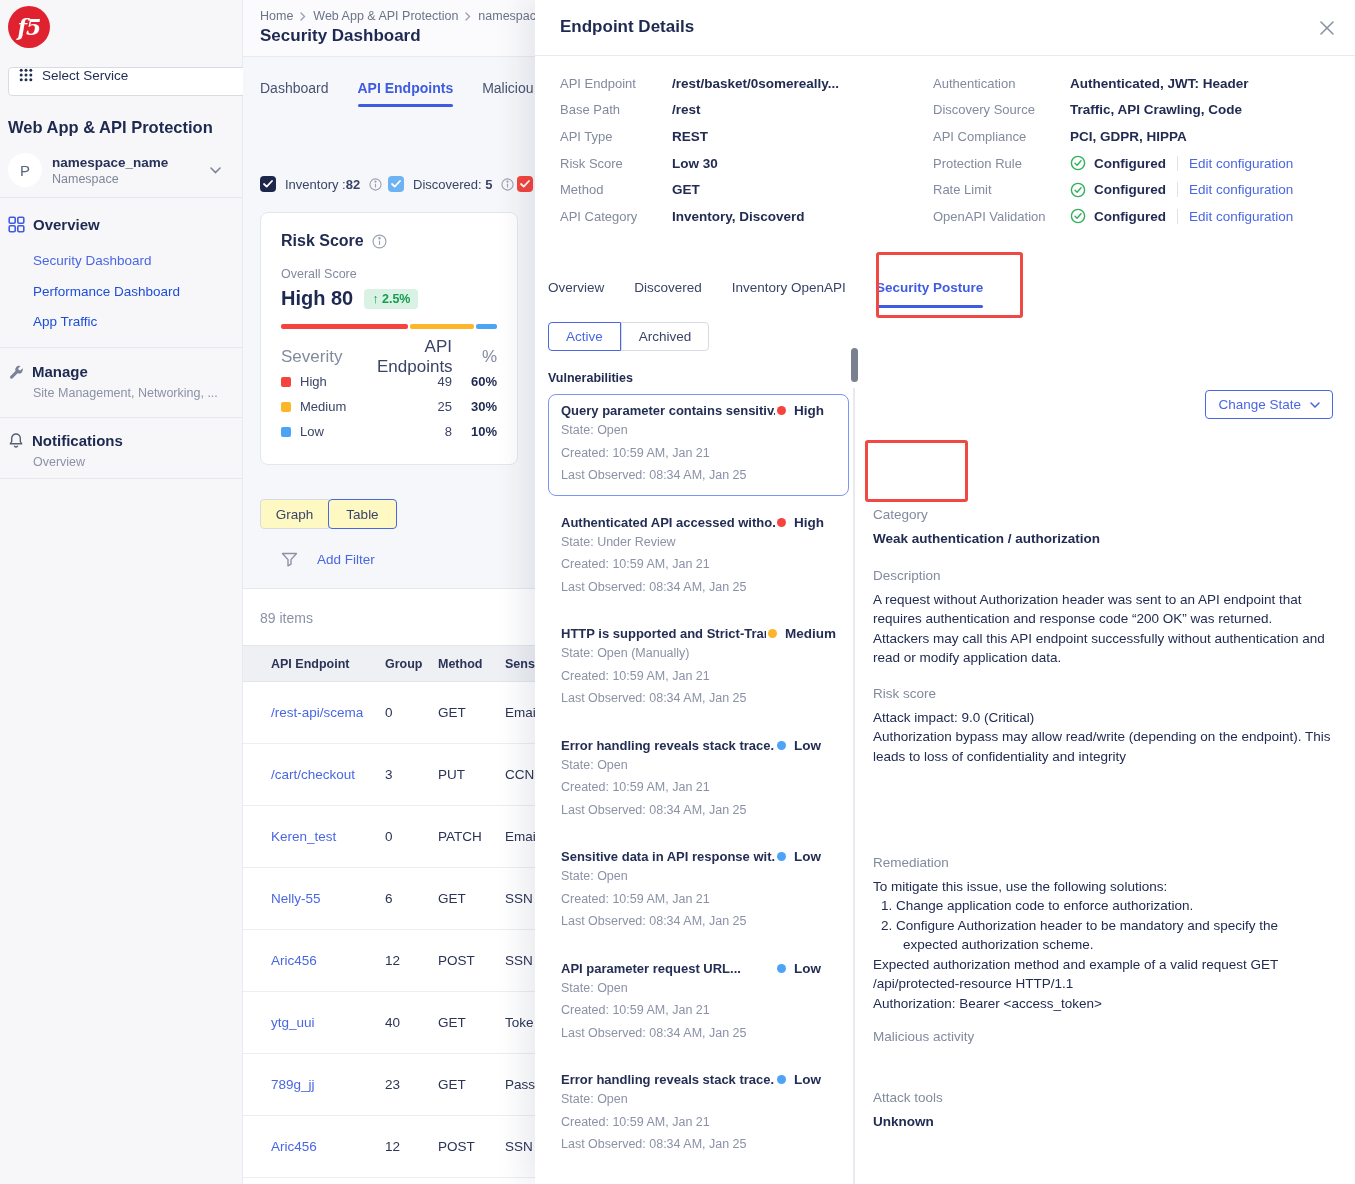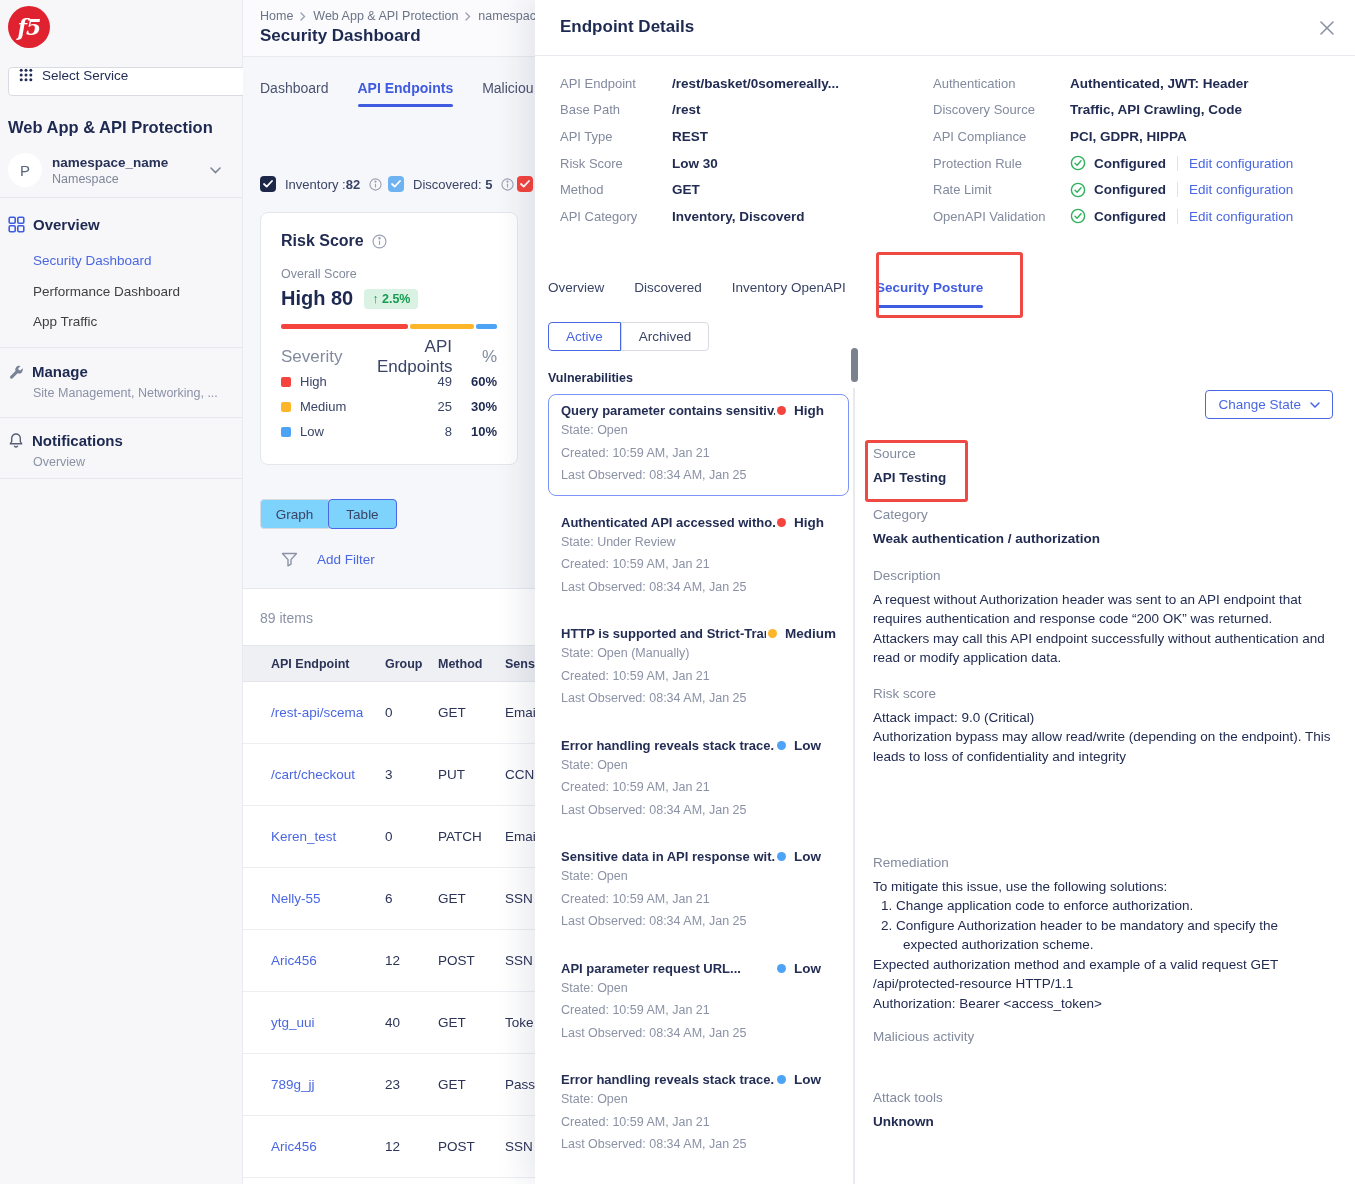--- a/index.html
+++ b/index.html
@@ -13,21 +13,21 @@
   .select-service { position:absolute; left:8px; top:67px; width:260px; height:29px; background:#fff; border:1px solid #d8dbe2; border-radius:4px; display:flex; align-items:flex-start; padding:0 10px; cursor:pointer; font-size:13.5px; color:#232e55; }
   .select-service .lbl { margin-left:9px; flex:1; text-align:left; }
   .product-title { position:absolute; left:8px; top:118px; font-size:16.5px; font-weight:700; color:#1d2950; }
   .ns-row { position:absolute; left:8px; top:148px; width:227px; height:44px; display:flex; align-items:center; cursor:pointer; }
   .avatar { width:34px; height:34px; border-radius:50%; background:#fff; color:#5a6478; display:flex; align-items:center; justify-content:center; font-size:15px; }
   .ns-text { margin-left:10px; flex:1; }
   .ns-name { font-size:13.5px; font-weight:600; color:#283258; }
   .ns-type { font-size:12.5px; color:#7e8699; margin-top:2px; }
   .sb-divider { position:absolute; left:0; width:243px; border-top:1px solid #e6e8ee; }
   .sb-head { position:absolute; left:8px; display:flex; align-items:center; gap:8px; font-size:15px; font-weight:700; color:#1d2950; }
-  .sb-item { position:absolute; left:33px; font-size:13.5px; color:#404040; cursor:pointer; }
+  .sb-item { position:absolute; left:33px; font-size:13.5px; color:#1d4ed8; cursor:pointer; }
   .sb-item.active { color:#4a67e3; }
   .sb-sub { position:absolute; left:33px; font-size:12.5px; color:#8b92a6; }
 
   
   .midcol { position:absolute; left:243px; top:0; width:620px; height:1184px; background:#f6f7fa; }
   .mid-top { position:absolute; left:0; top:0; width:620px; height:57px; background:#fbfbfd; border-bottom:1px solid #e9eaef; }
   .crumb { position:absolute; left:17px; top:9px; display:flex; align-items:center; gap:7px; font-size:12.5px; color:#6b7487; }
   .crumb .c-item { cursor:pointer; }
   .page-title { position:absolute; left:17px; top:26px; font-size:17px; font-weight:600; color:#1d2950; }
   .mid-tabs { position:absolute; left:17px; top:80px; display:flex; gap:29px; font-size:14px; color:#4a5370; }
@@ -52,21 +52,21 @@
   .sev-table { margin-top:15px; font-size:13px; }
   .sev-hrow, .sev-row { display:flex; align-items:center; height:25px; }
   .sev-hrow { font-size:17px; color:#828a9e; }
   .col-name { width:96px; display:flex; align-items:center; gap:9px; }
   .col-cnt { width:75px; text-align:right; color:#3a4466; }
   .col-pct { flex:1; text-align:right; font-weight:700; color:#1d2950; }
   .sq { width:10px; height:10px; border-radius:2px; }
   .sev-row .nm { color:#3a4466; }
 
   .seg-toggle { position:absolute; left:17px; top:499px; display:flex; }
-  .seg-btn { height:30px; width:69px; background:#7dd3fc; border:1px solid #d8dbe2; color:#3a4466; font-size:13.5px; display:flex; align-items:center; justify-content:center; cursor:pointer; }
+  .seg-btn { height:30px; width:69px; background:#fef9c3; border:1px solid #d8dbe2; color:#3a4466; font-size:13.5px; display:flex; align-items:center; justify-content:center; cursor:pointer; }
   .seg-btn.first { border-radius:4px 0 0 4px; }
   .seg-btn.sel { border:1px solid #4a67e3; border-radius:4px; margin-left:-1px; z-index:1; }
   .addfilter { position:absolute; left:38px; top:552px; display:flex; align-items:center; gap:19px; }
   .addfilter .t { color:#4a67e3; font-size:13.5px; cursor:pointer; }
   .mid-white { position:absolute; left:0; top:588px; width:620px; height:596px; background:#fff; border-top:1px solid #e6e8ee; }
   .items-count { position:absolute; left:17px; top:610px; font-size:14px; color:#8b92a6; }
   .dtable { position:absolute; left:0; top:645px; width:620px; }
   .thead { display:flex; align-items:center; height:37px; background:#eef0f4; border-top:1px solid #e4e6ec; border-bottom:1px solid #e4e6ec; font-size:12.5px; font-weight:700; color:#2b3357; padding-left:28px; }
   .trow { display:flex; align-items:center; height:62px; border-bottom:1px solid #eceef2; font-size:13.5px; padding-left:28px; background:#fff; }
   .c1 { width:114px; } .c2 { width:53px; } .c3 { width:67px; } .c4 { flex:1; }
@@ -606,24 +606,20 @@
     <div class="change-state">
       <span>Change State</span>
       <span>
           <svg width="10" height="6" viewBox="0 0 10 6" fill="none" stroke="#4a67e3" stroke-width="1.5" stroke-linecap="round">
             <polyline points="1,1 5,5 9,1"></polyline>
           </svg>
         </span>
     </div>
 
     <div class="anno srcbox"></div>
-    <div class="det" style="top:444px;">
-      <div class="lab">Source</div>
-      <div class="val" style="margin-top:4px;">API Testing</div>
-    </div>
 
     <div class="det" style="top:505px;">
       <div class="lab">Category</div>
       <div class="val" style="margin-top:4px;">Weak authentication / authorization</div>
     </div>
 
     <div class="det" style="top:566px;">
       <div class="lab">Description</div>
       <div style="margin-top:4px;">A request without Authorization header was sent to an API endpoint that requires authentication and response code “200 OK” was returned. Attackers may call this API endpoint successfully without authentication and read or modify application data.</div>
     </div>

